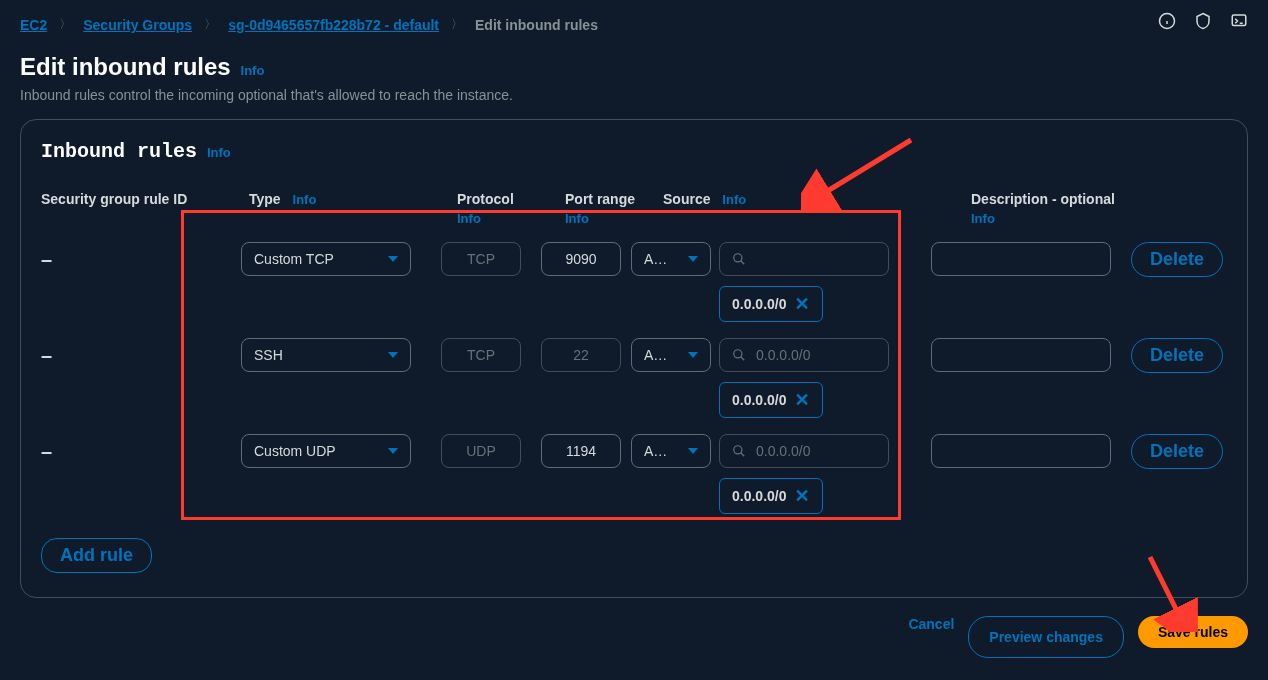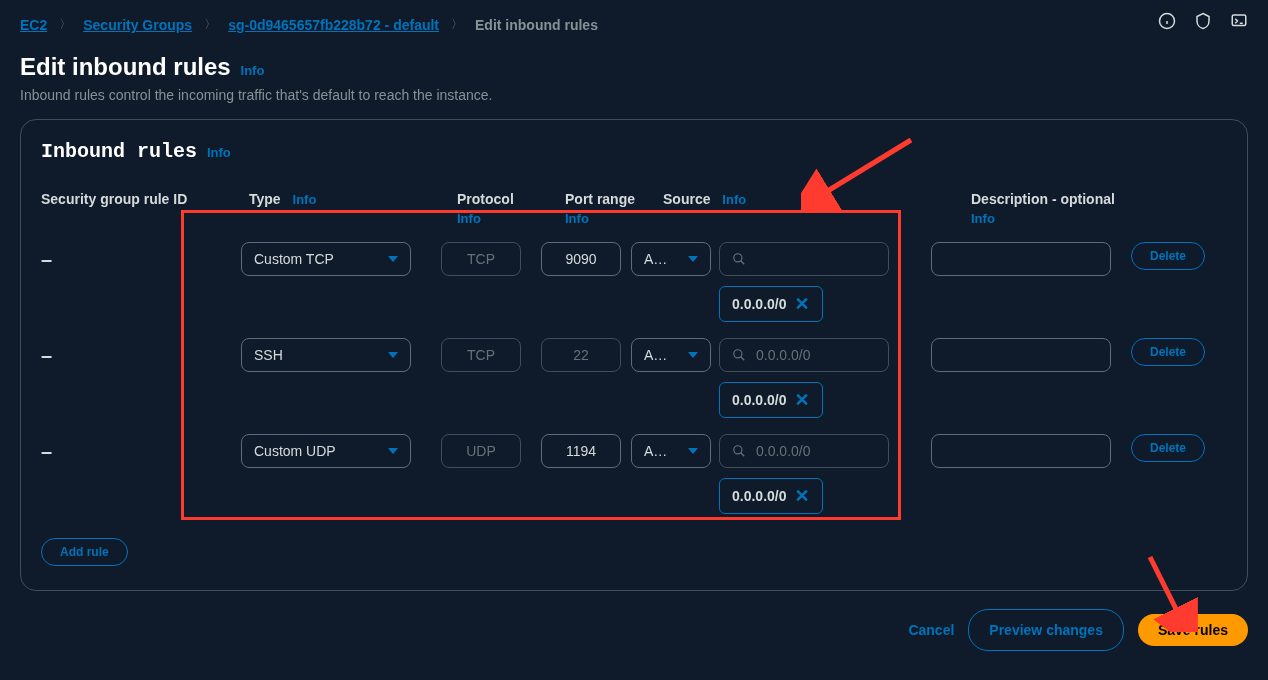--- a/index.html
+++ b/index.html
@@ -163,21 +163,21 @@
       font-size: 18px;
       cursor: pointer;
       font-weight: 700;
     }
     .btn-outline {
       border: 1px solid #0073bb;
       color: #0073bb;
       background: transparent;
       border-radius: 16px;
       padding: 6px 18px;
-      font-size: 12px;
+      font-size: 18px;
       font-weight: 700;
       cursor: pointer;
     }
     .btn-outline.delete { border-radius: 20px; }
     .btn-link {
       color: #0073bb;
       background: transparent;
       border: none;
       font-size: 14px;
       font-weight: 700;
@@ -207,21 +207,21 @@
       width: 0; height: 0;
       border-left: 5px solid transparent;
       border-right: 5px solid transparent;
       border-top: 6px solid #0073bb;
     }
     .footer-actions {
       display: flex;
       justify-content: flex-end;
       gap: 14px;
       padding: 18px 20px;
-      align-items: center;
+      align-items: flex-start;
     }
     .add-rule-wrap { margin-top: 24px; }
     .highlight-box {
       position: absolute;
       border: 3px solid #ff3b30;
       pointer-events: none;
     }
     .arrow {
       position: absolute;
       pointer-events: none;
@@ -253,21 +253,21 @@
     <span><svg viewBox="0 0 24 24" fill="none" stroke="currentColor" stroke-width="2">
           <rect x="3" y="4" width="18" height="14" rx="2"></rect>
           <path d="M7 9l3 3-3 3M13 15h4"></path>
         </svg></span>
   </div>
 </div>
 
 <div class="page-header">
   <span class="page-title">Edit inbound rules</span>
   <span class="info-link">Info</span>
-  <div class="page-subtitle">Inbound rules control the incoming traffic that's default to reach the instance.</div>
+  <div class="page-subtitle">Inbound rules control the incoming optional that's allowed to reach the instance.</div>
 </div>
 
 <div class="panel">
   <span class="panel-title">Inbound rules</span>
   <span class="info-link">Info</span>
 
   <div class="col-headers">
     <div>Security group rule ID</div>
     <div>
       <span>Type</span>

